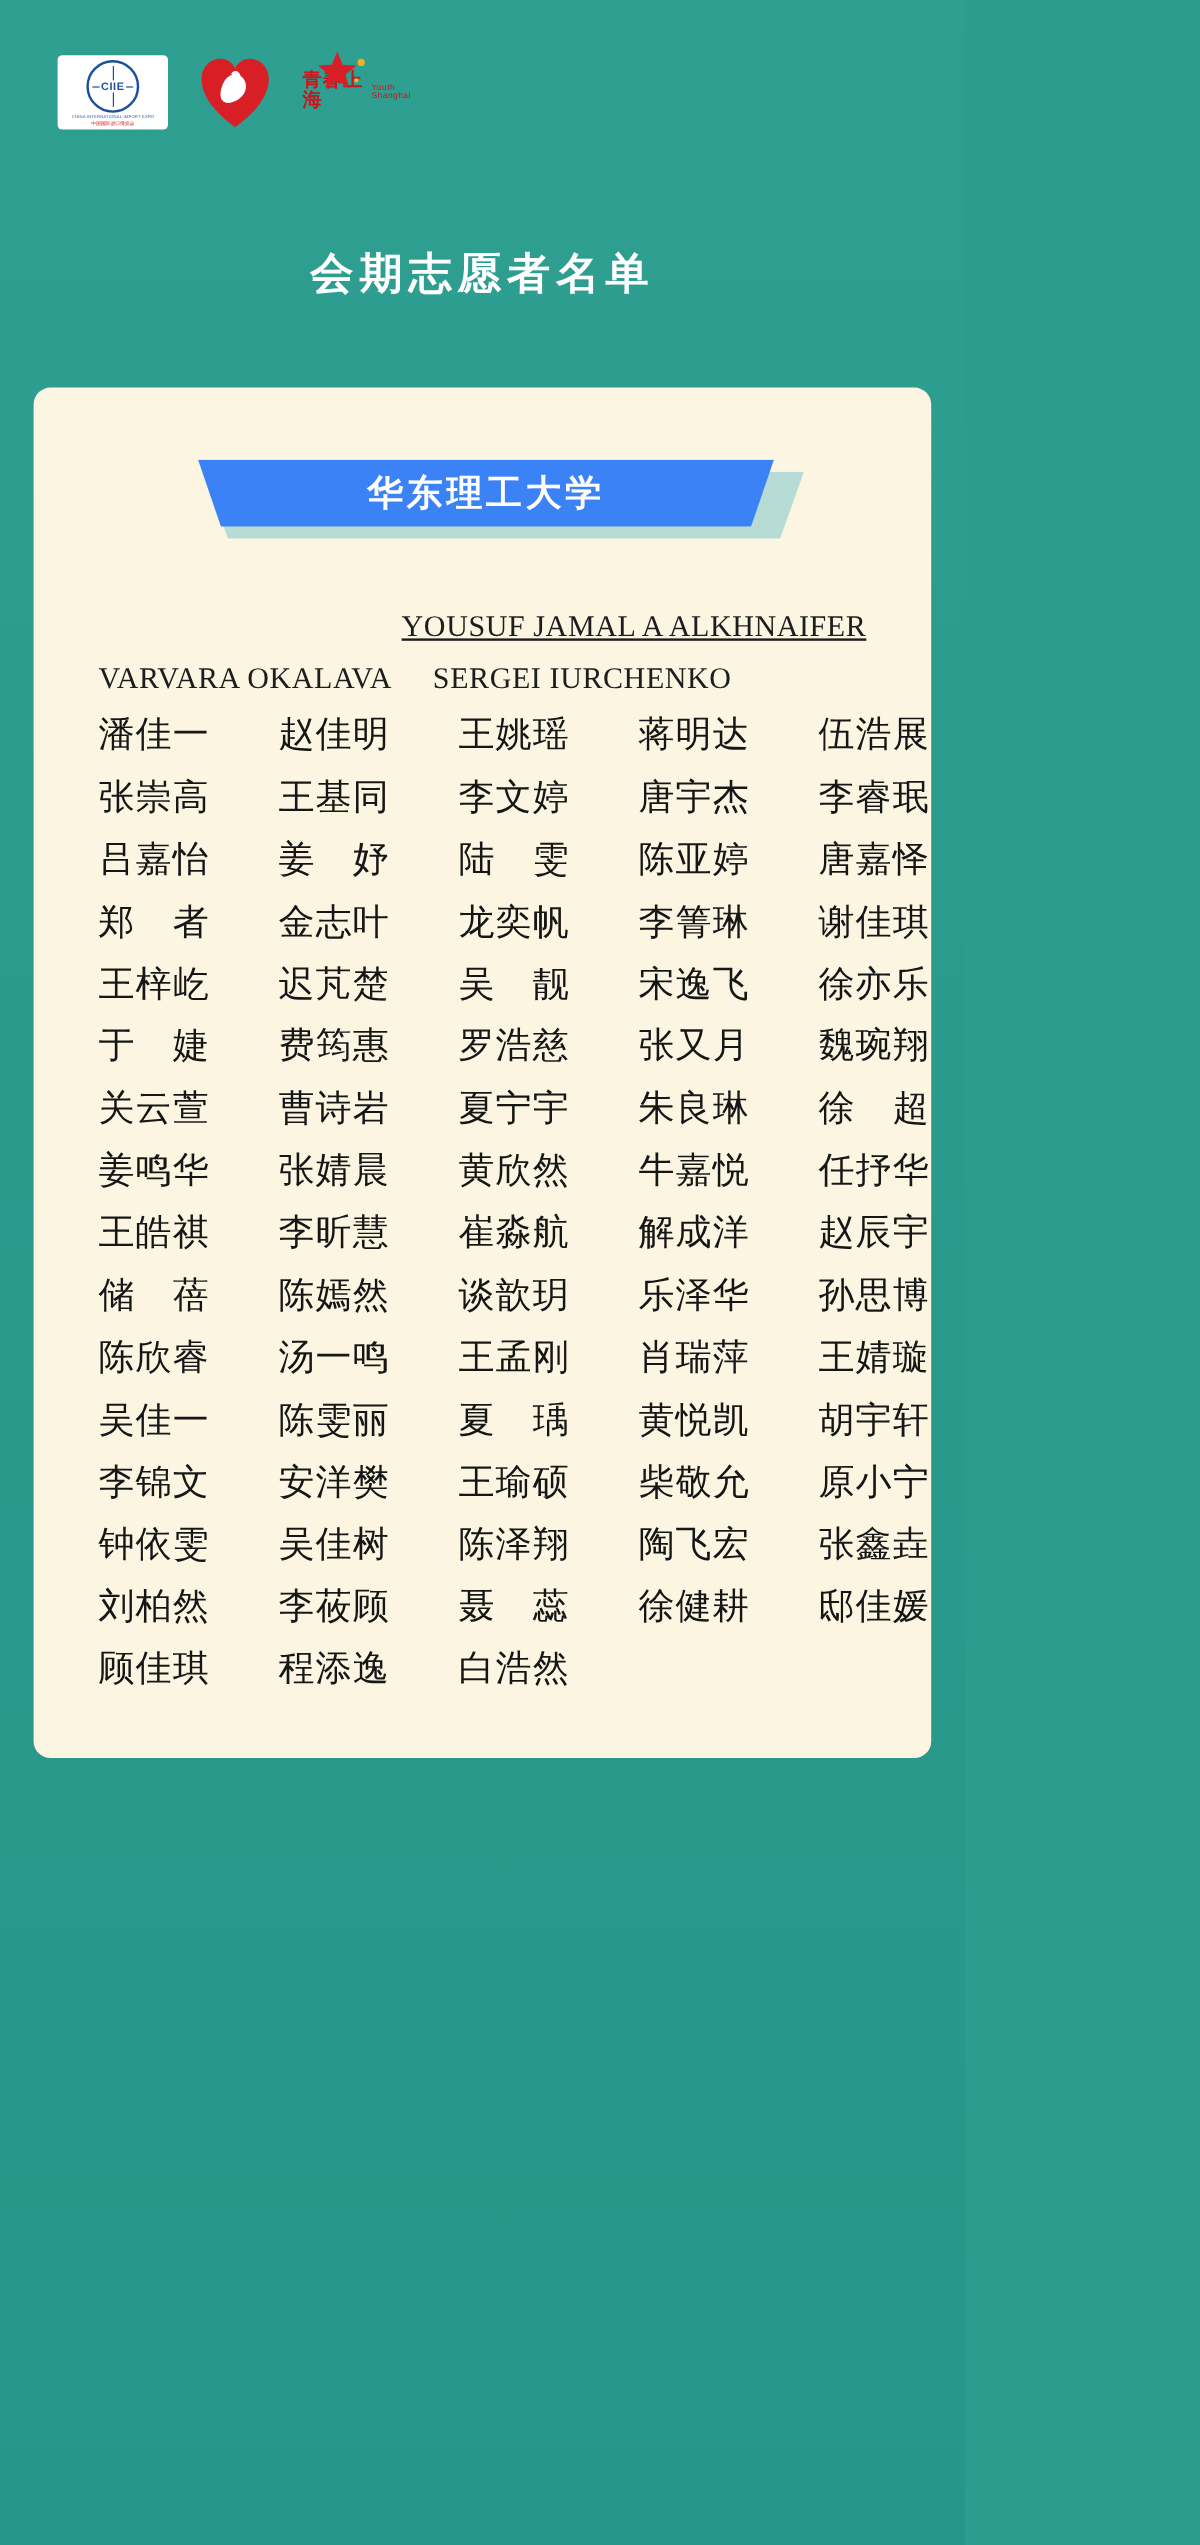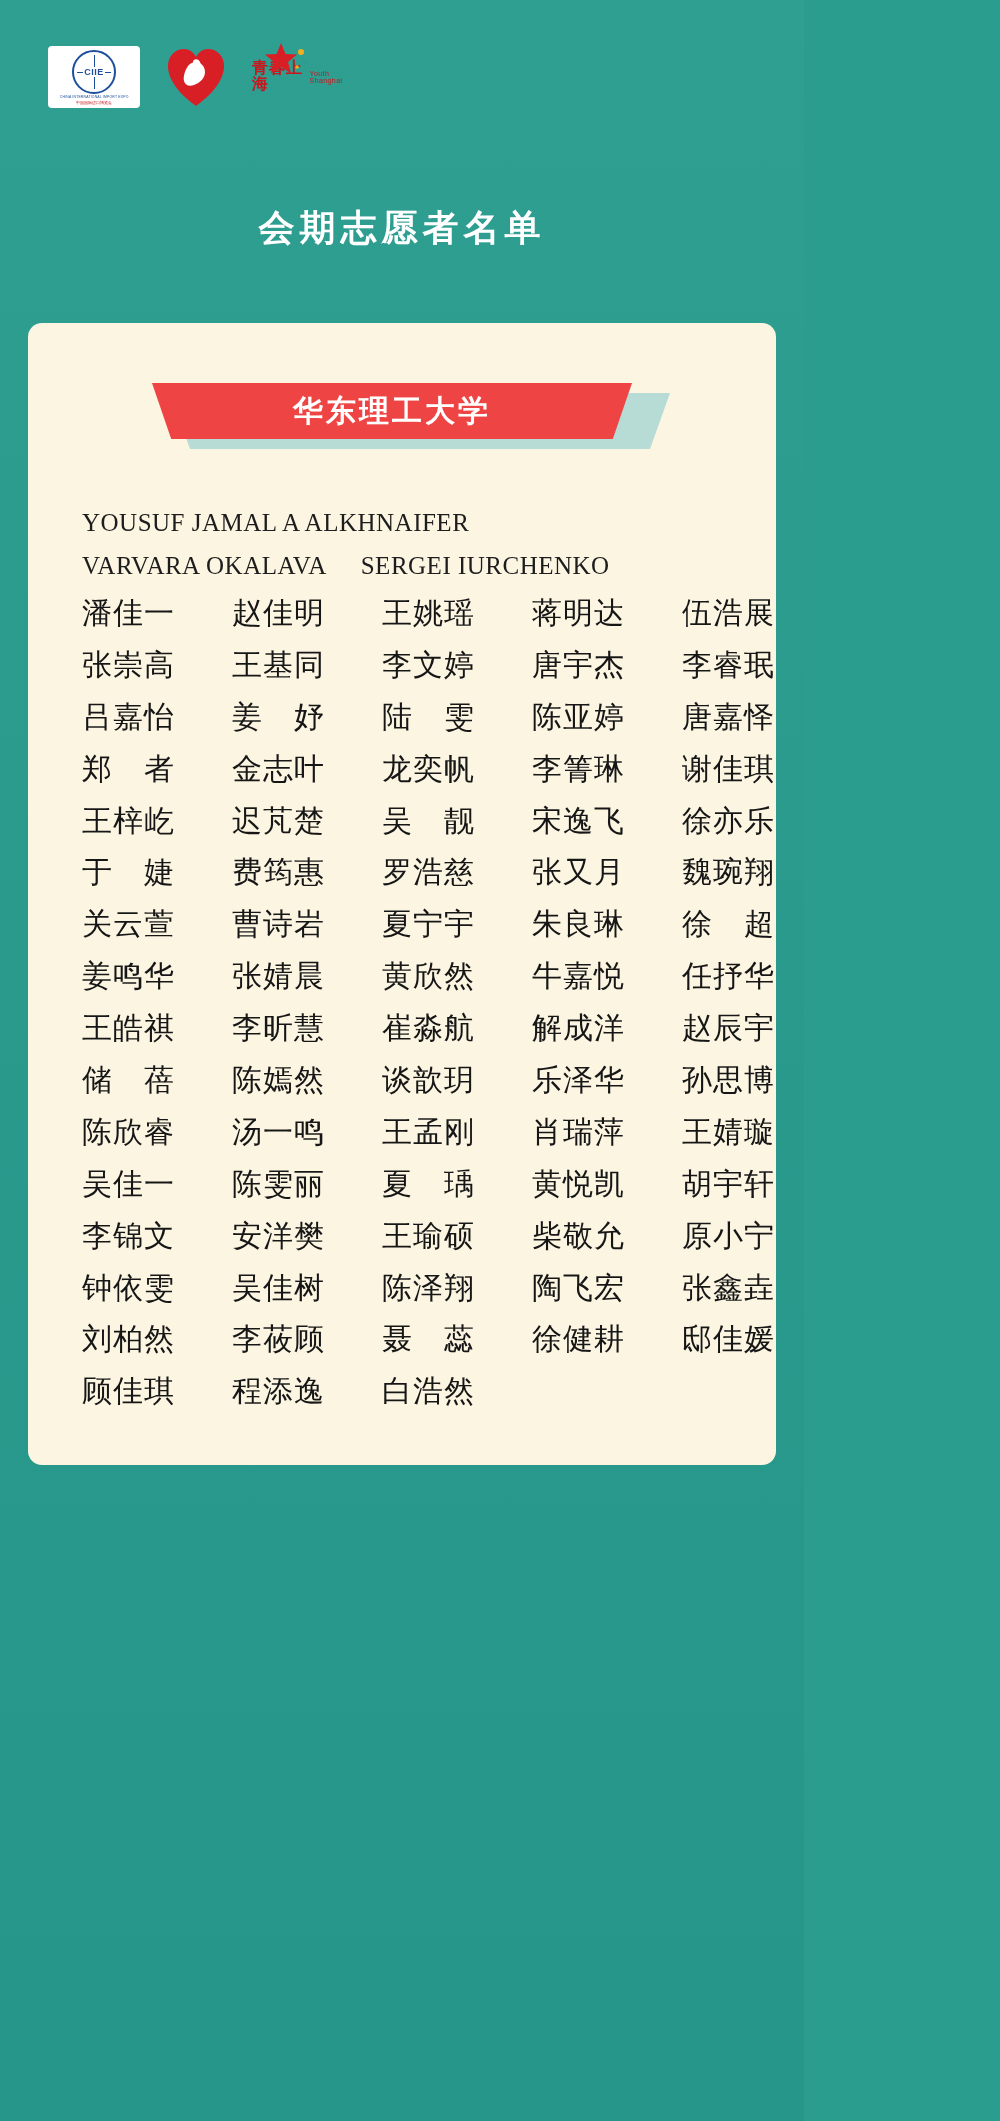--- a/index.html
+++ b/index.html
@@ -173,25 +173,25 @@
     position: absolute;
     left: 18px;
     top: 10px;
     width: 500px;
     height: 56px;
     background: #b7dcd5;
     clip-path: polygon(0 0, 100% 0, 96% 100%, 4% 100%);
   }
   .school-banner .front {
     position: absolute;
-    left: 0;
+    left: 13px;
     top: 0;
     width: 480px;
     height: 56px;
-    background: #ef4444;
+    background: #3b82f6;
     clip-path: polygon(0 0, 100% 0, 96% 100%, 4% 100%);
     display: flex;
     align-items: center;
     justify-content: center;
   }
   .school-banner .front span {
     font-family: "DejaVu Sans", sans-serif;
     font-size: 30px;
     font-weight: bold;
     color: #ffffff;
@@ -204,21 +204,21 @@
   .latin-row {
     display: flex;
     font-family: "Liberation Serif", serif;
     font-size: 25px;
     color: #1d1d1d;
     letter-spacing: .5px;
     line-height: 1.72;
     white-space: nowrap;
   }
   .latin-row .cell { }
-  .latin-row.r1 { justify-content: space-between; }
+  .latin-row.r1 { justify-content: flex-end; text-decoration: underline; }
   .latin-row.r2 { gap: 34px; }
 
   .grid {
     display: grid;
     grid-template-columns: repeat(4, 1fr);
     row-gap: 0;
   }
   .name {
     font-family: "DejaVu Serif", serif;
     font-size: 30px;

